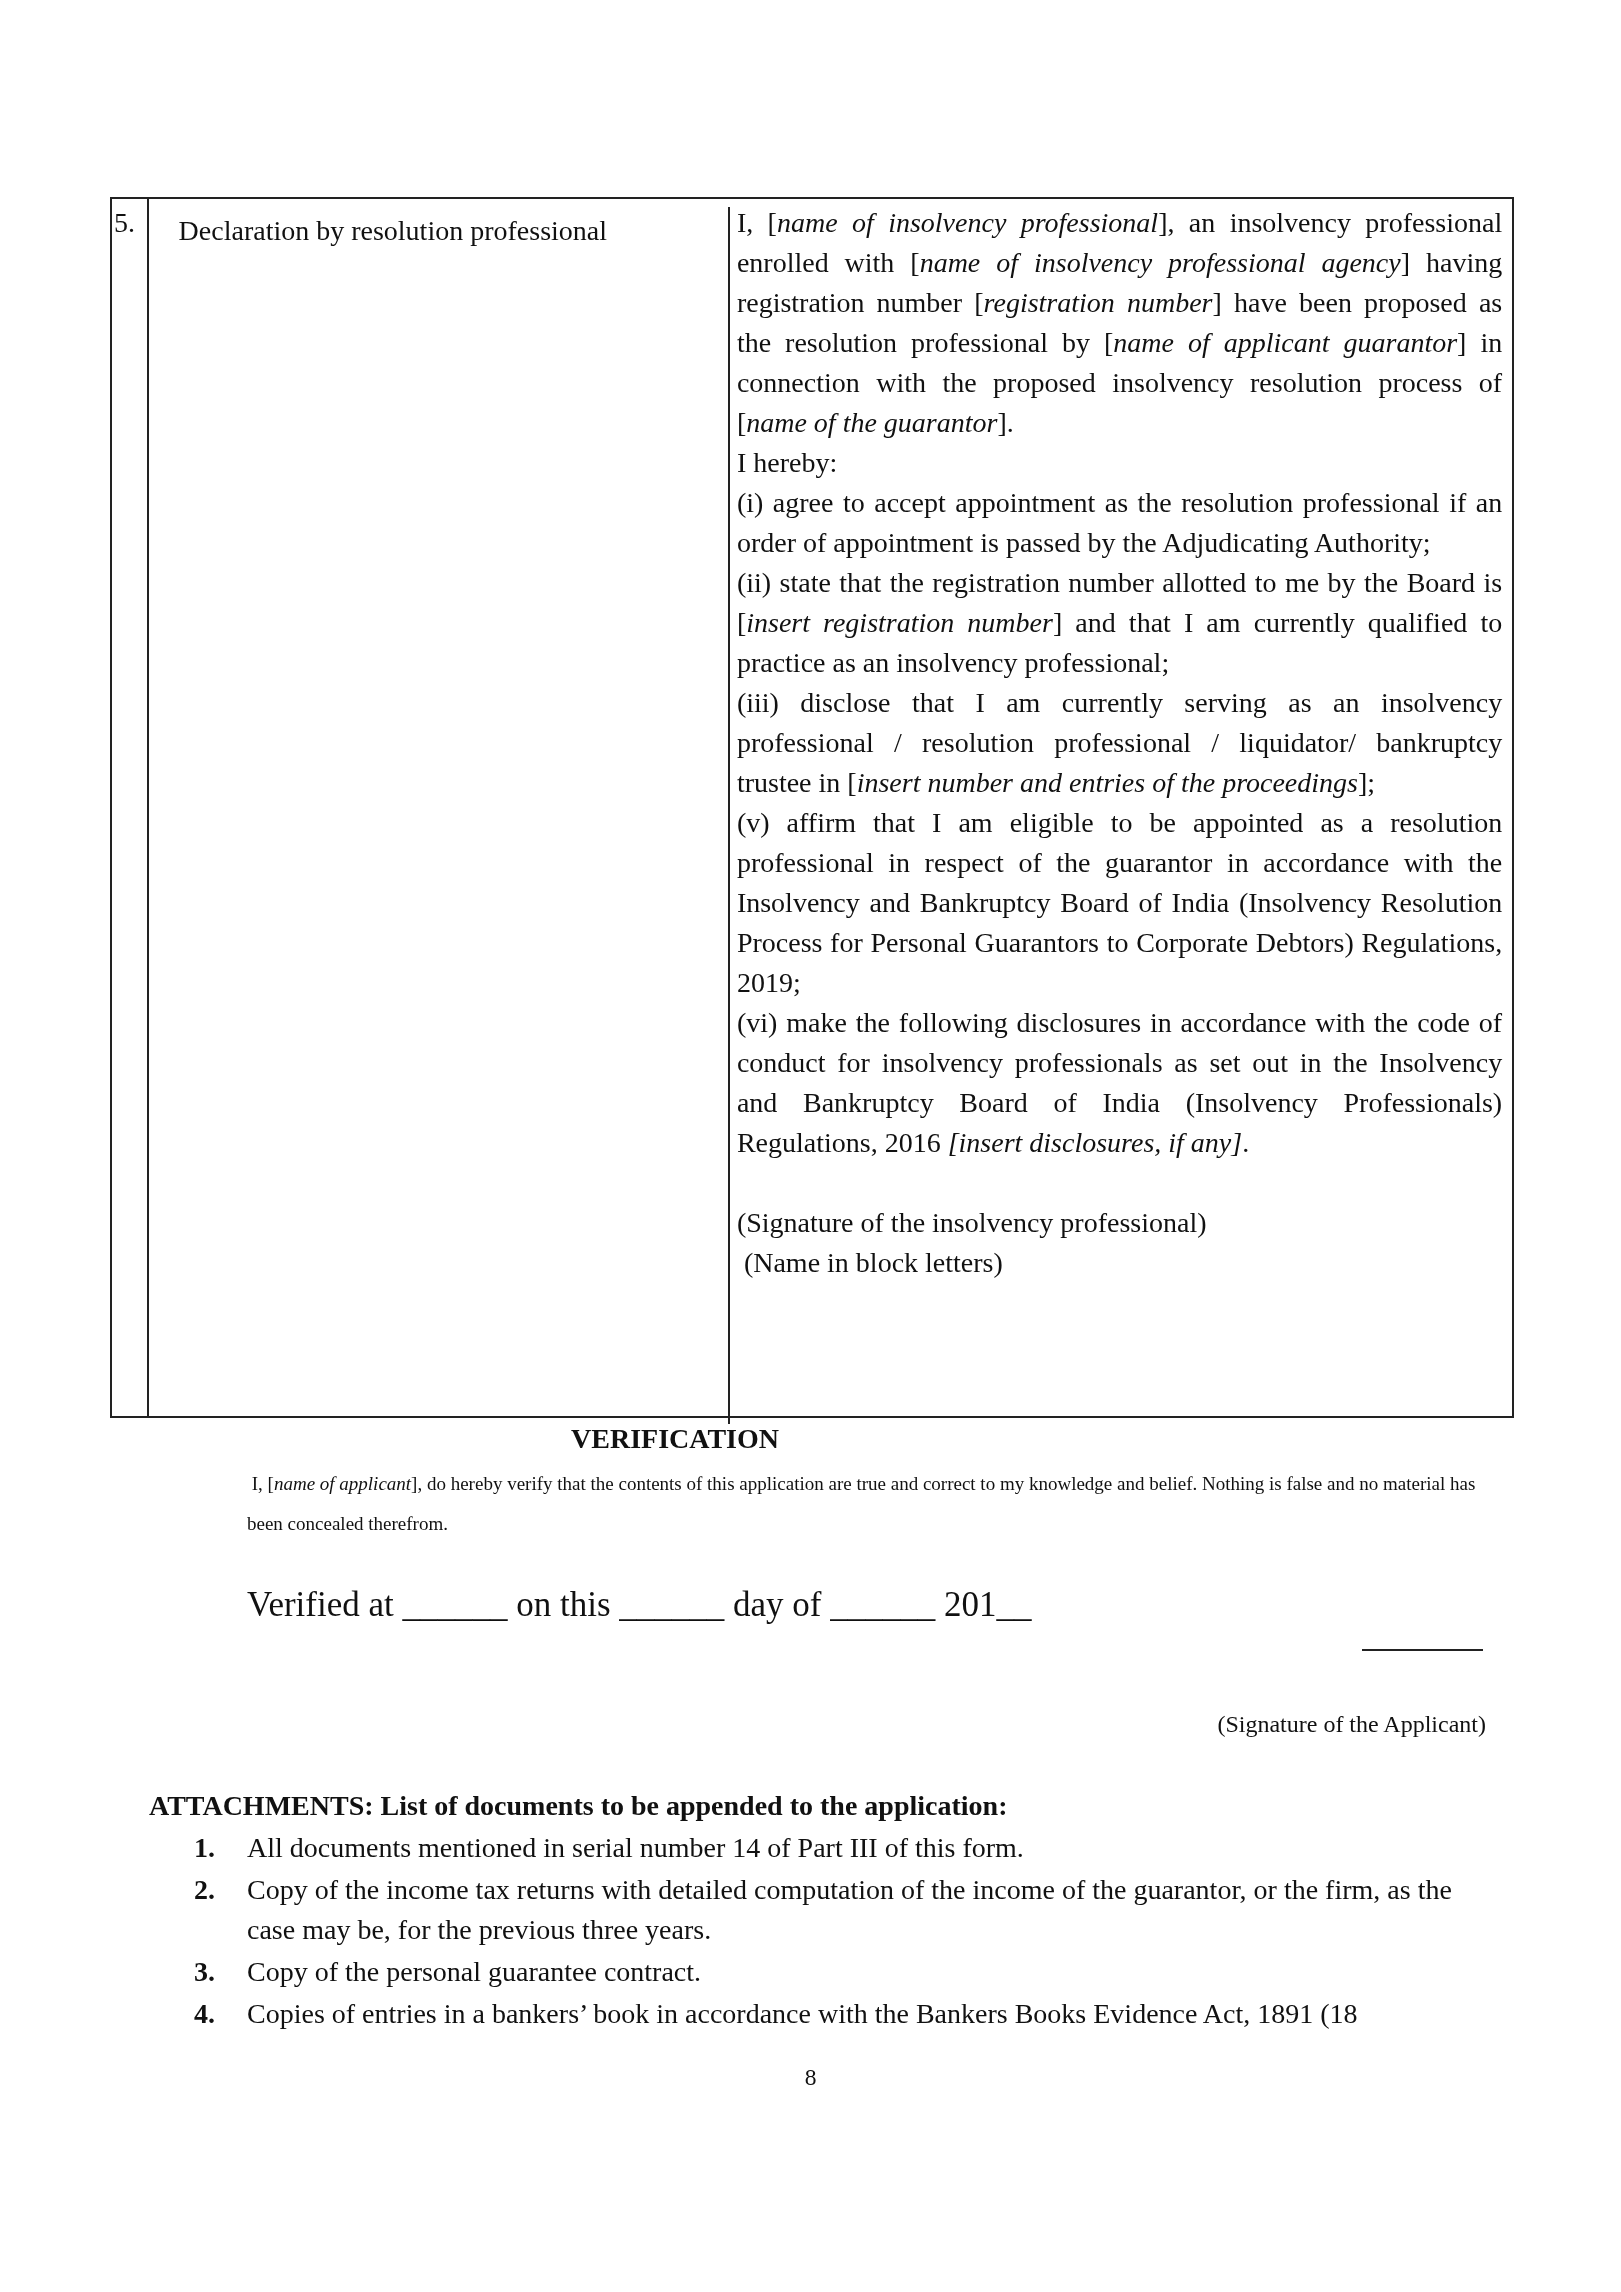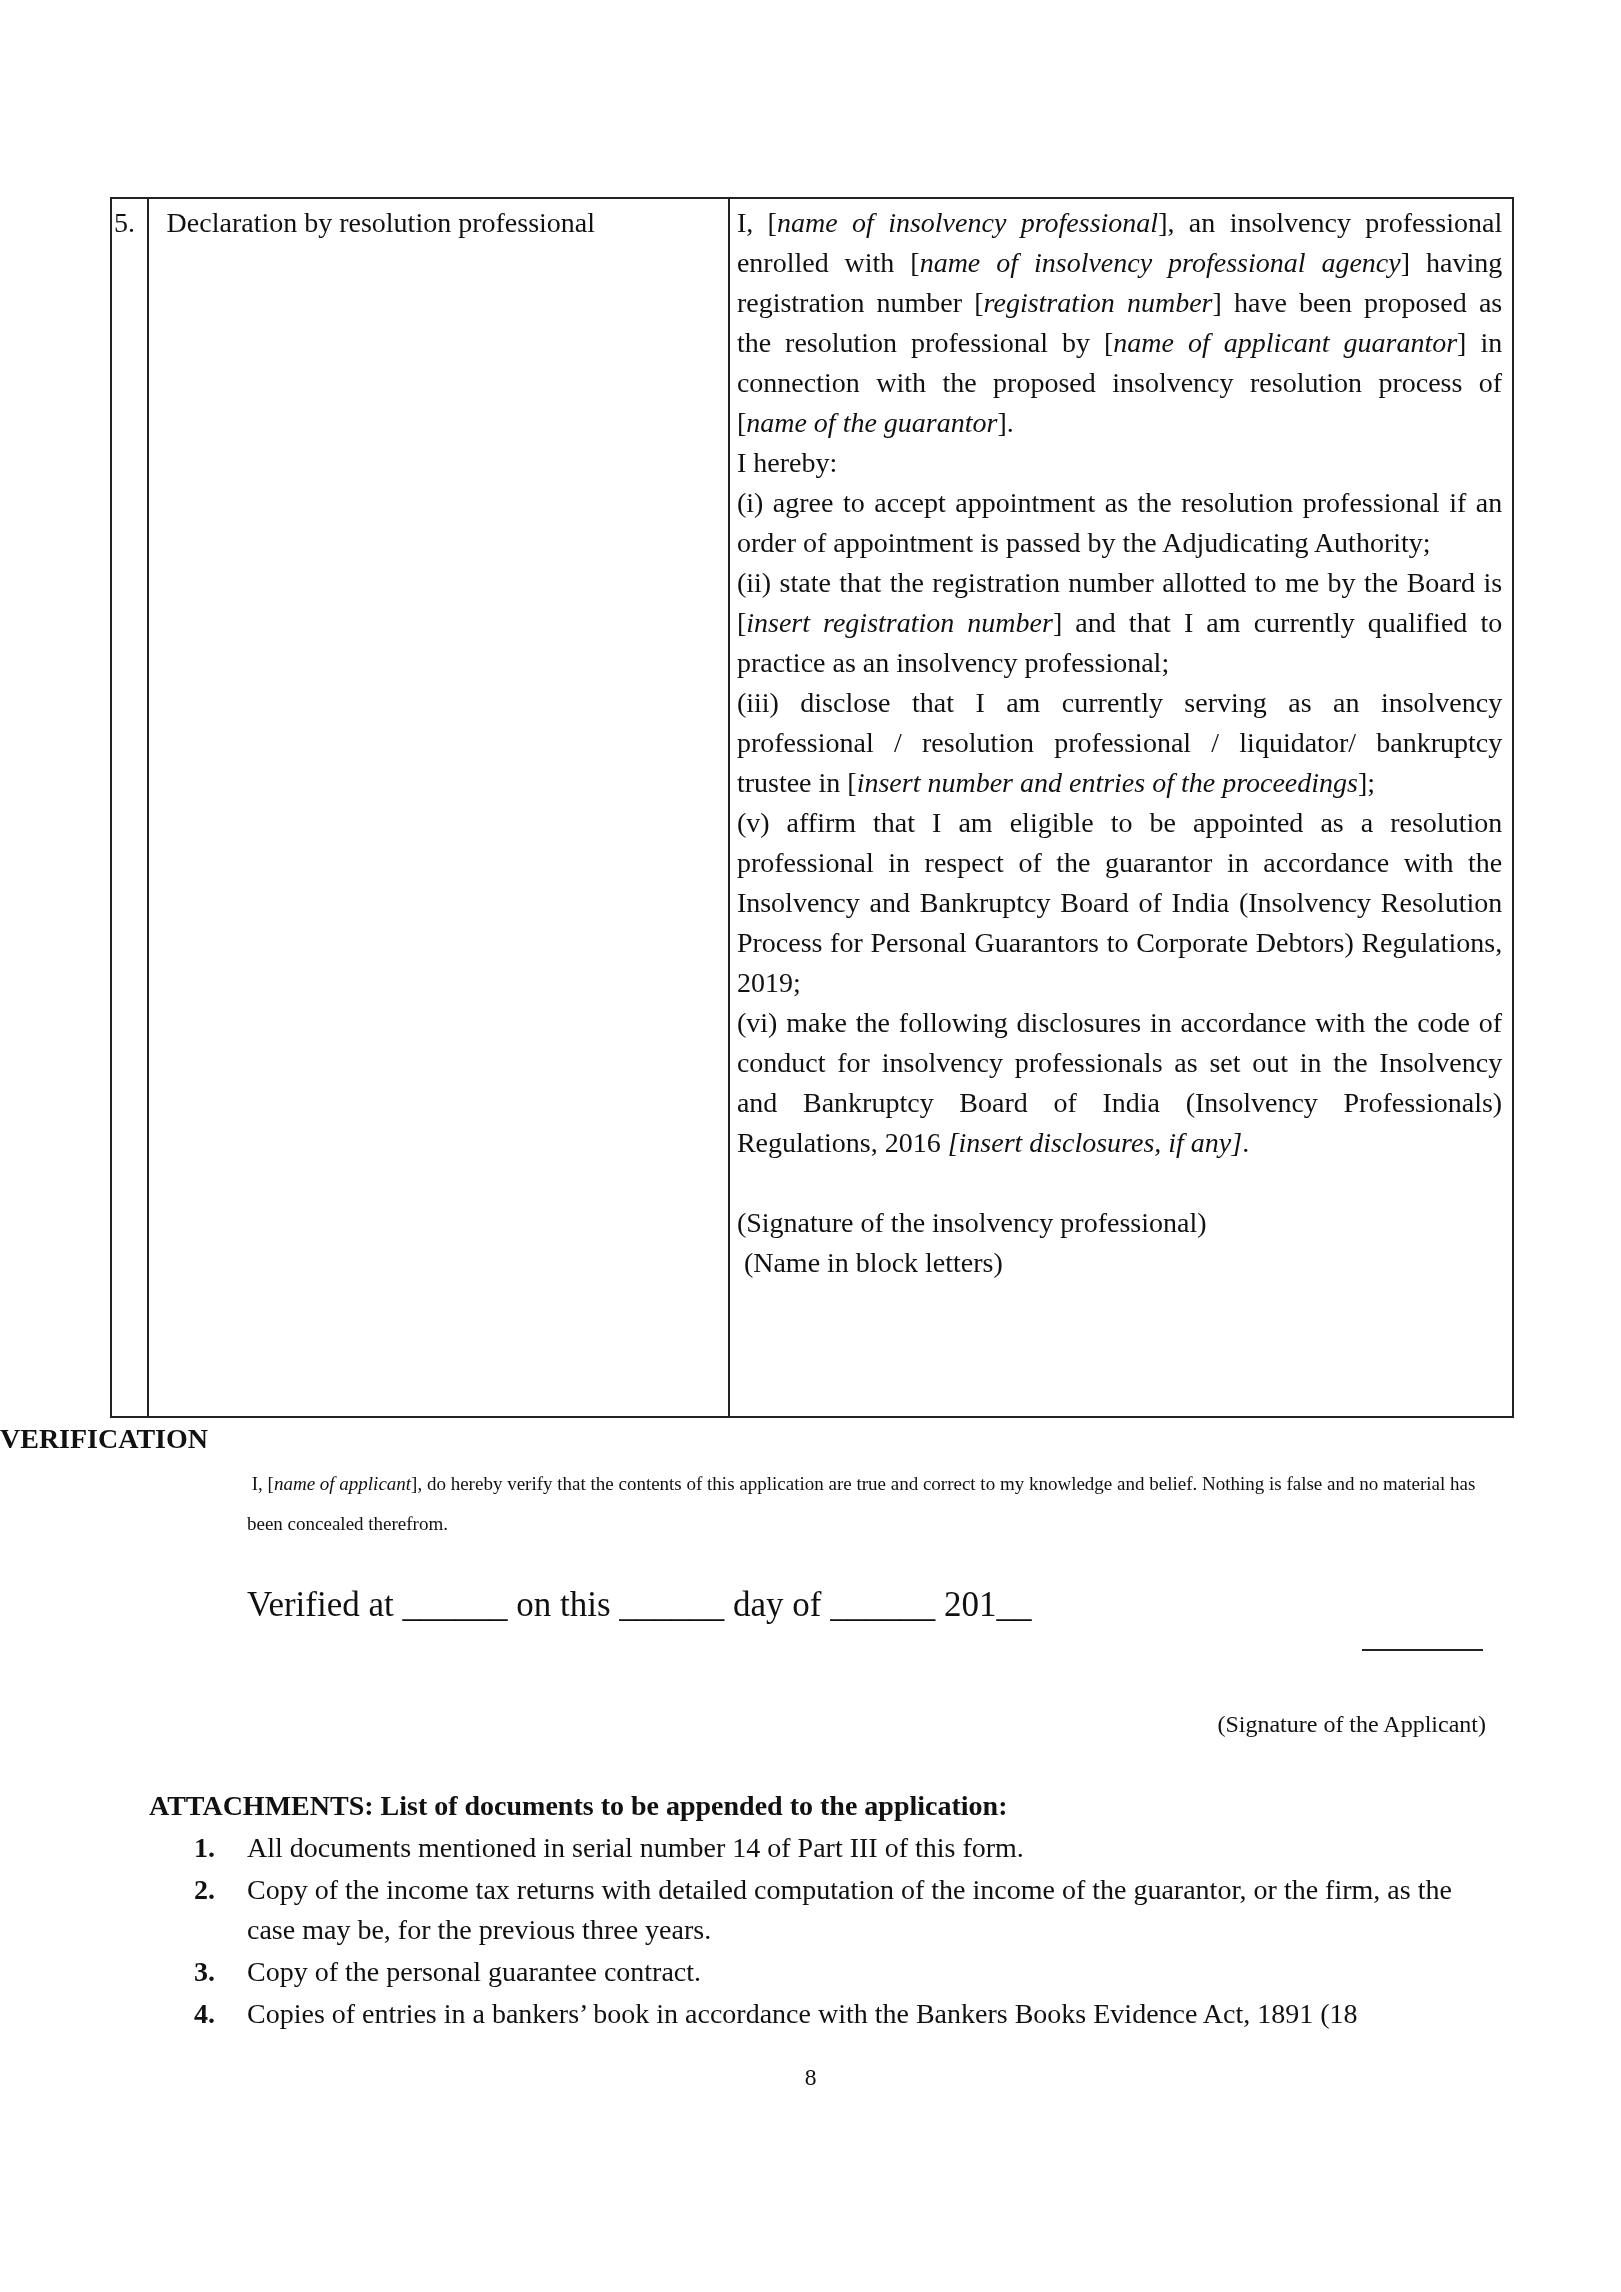--- a/index.html
+++ b/index.html
@@ -11,35 +11,35 @@
   .page { position: absolute; left: 0; top: 0; width: 1621px; height: 2293px; }
 
   
   .decl-table {
     position: absolute; left: 110px; top: 197px;
     width: 1404px; height: 1221px;
     border: 2px solid #222;
     box-sizing: border-box;
   }
   .col-num { position: absolute; left: 0; top: 0; width: 37px; height: 100%; border-right: 2px solid #222; box-sizing: border-box; }
-  .col-label { position: absolute; left: 37px; top: 0; width: 581px; height: 100%; border-right: 2px solid #222; box-sizing: border-box; }
+  .col-label { position: absolute; left: 37px; top: 8px; width: 581px; height: 100%; border-right: 2px solid #222; box-sizing: border-box; padding-left: 12px; }
   .col-body { position: absolute; left: 618px; top: 0; right: 0; height: 100%; }
   .cell-text { font-size: 28px; line-height: 40px; }
   .col-num .cell-text { padding: 3.9px 0 0 2px; }
   .col-label .cell-text { padding: 3.9px 0 0 17.6px; }
   .col-body .cell-text { padding: 3.9px 9.8px 0 6.9px; text-align: justify; }
   .para { margin: 0; }
   .para.last-line-left { text-align-last: left; }
   .gap { height: 40px; }
   i { font-style: italic; }
 
   
   .verif-title {
     position: absolute; left: 0; width: 1350px; top: 1419px;
-    font-weight: bold; font-size: 28px; line-height: 39px;
+    text-align: center; font-weight: bold; font-size: 28px; line-height: 39px;
   }
   .verif-body {
     position: absolute; left: 247px; top: 1464px; width: 1245px;
     font-size: 19px; line-height: 40px;
   }
   .verif-date {
     position: absolute; left: 247px; top: 1585px;
     font-size: 35px; line-height: 39px; white-space: pre;
   }
   .sig-line {

